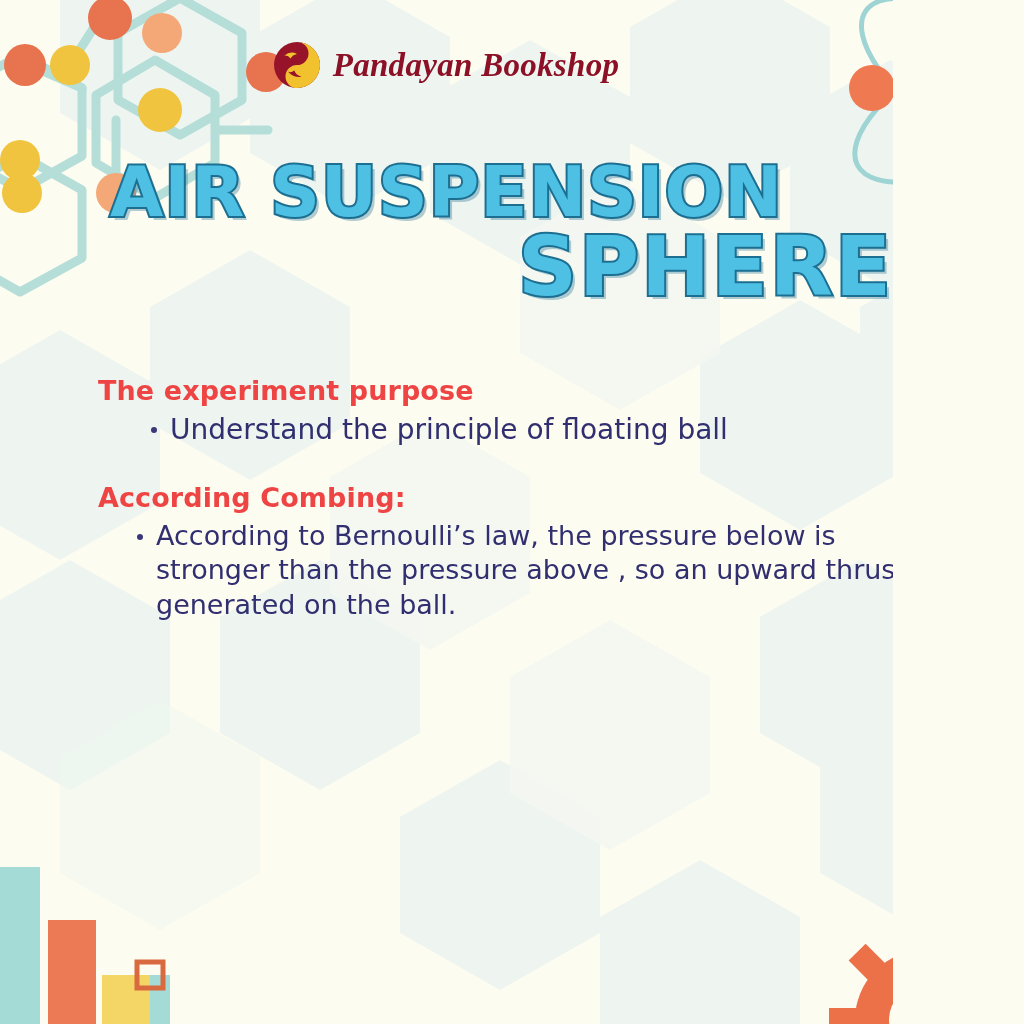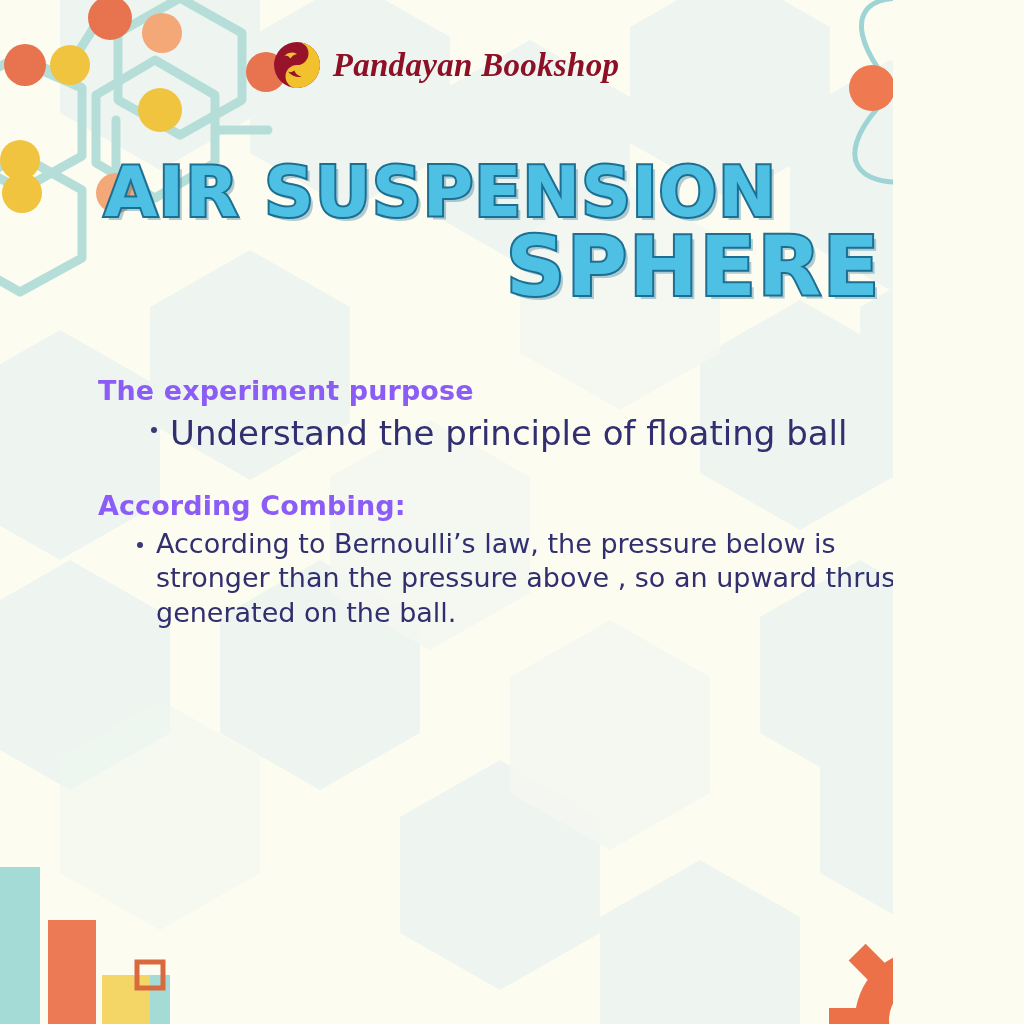--- a/index.html
+++ b/index.html
@@ -50,21 +50,21 @@
     font-weight:700;
     font-style:italic;
     letter-spacing:.3px;
     color:#8c1026;
     white-space:nowrap;
   }
 
   
   .title-block {
     position:absolute;
-    top:158px; left:0; right:12px;
+    top:158px; left:0; right:0;
     z-index:5;
     text-align:center;
   }
   .title-line {
     display:block;
     font-family:"DejaVu Sans", sans-serif;
     font-weight:700;
     font-size:69px;
     line-height:0.99;
     letter-spacing:1px;
@@ -83,21 +83,21 @@
     left:98px;
     top:375px;
     width:850px;
     color:#2c2a6b;
   }
   .sec-head {
     font-family:"DejaVu Sans", sans-serif;
     font-weight:700;
     font-size:27px;
     letter-spacing:.1px;
-    color:#8b5cf6;
+    color:#ef4444;
     margin-bottom:6px;
   }
   .sec + .sec { margin-top:34px; }
 
   ul.points {
     list-style:none;
     margin:0; padding:0;
   }
   ul.points li {
     position:relative;
@@ -111,21 +111,21 @@
   }
   ul.points li::before {
     content:"";
     position:absolute;
     left:7px; top:15px;
     width:6px; height:6px;
     border-radius:50%;
     background:#3a3878;
   }
   .sec.purpose ul.points { margin-left:46px; }
-  .sec.purpose ul.points li { font-size:34px; }
+  .sec.purpose ul.points li { font-size:28px; }
   .sec.knowledge ul.points { margin-left:32px; }
 </style>
 </head>
 <body>
 
 <div id="poster">
 
   <svg class="bg-layer bg-hex" viewBox="0 0 1024 1024" xmlns="http://www.w3.org/2000/svg">
     <defs>
       <polygon id="hx" points="100,0 200,57 200,173 100,230 0,173 0,57"></polygon>

